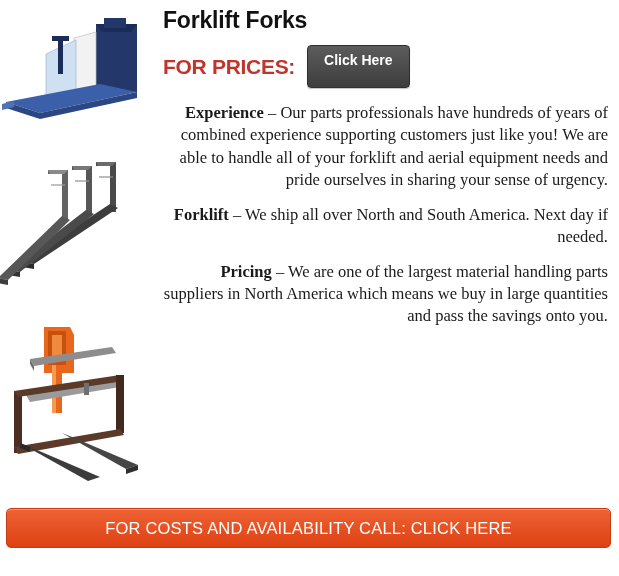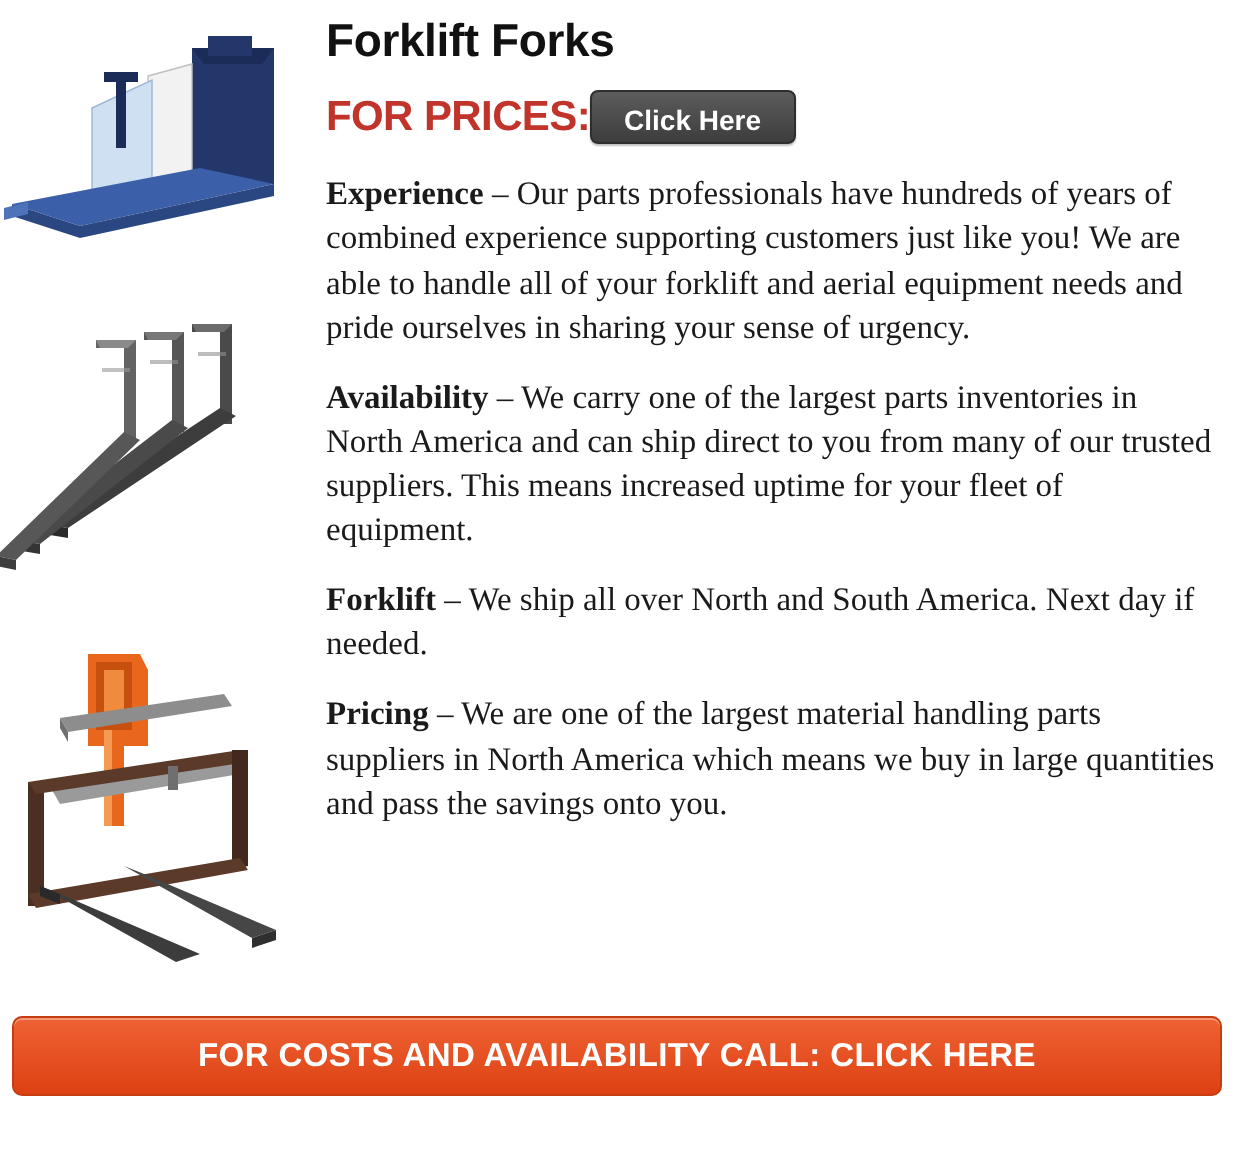--- a/index.html
+++ b/index.html
@@ -76,64 +76,66 @@
     margin-top: 12px;
     margin-bottom: 14px;
   }
 
   .prices-label {
     font-family: "Liberation Sans", sans-serif;
     font-size: 21px;
     font-weight: bold;
     color: #c1342b;
     letter-spacing: -0.3px;
+    margin-right: 12px;
     white-space: nowrap;
   }
 
   .click-btn {
     display: inline-block;
     background: #4c4c4c;
     background: linear-gradient(#5c5c5c, #3d3d3d);
     color: #ffffff;
     font-family: "Liberation Sans", sans-serif;
     font-size: 14px;
     font-weight: bold;
-    padding: 7px 16px 4px 16px;
+    padding: 7px 16px 20px 16px;
     border: 1px solid #2e2e2e;
     border-radius: 4px;
     text-align: center;
     cursor: pointer;
     box-shadow: 0 1px 1px rgba(0,0,0,0.25);
     line-height: 1;
   }
 
   .feature {
     font-size: 16.5px;
     line-height: 1.34;
     margin: 0 0 13px 0;
+    text-align: right;
   }
   .feature .fname {
     font-weight: bold;
   }
 
   
   .cta {
     position: absolute;
     left: 6px;
     top: 508px;
     width: 605px;
     height: 40px;
     background: #e8491f;
     background: linear-gradient(#ef6233, #dd4113);
     border: 1px solid #c63d12;
     border-radius: 5px;
     color: #ffffff;
     font-family: "Liberation Sans", sans-serif;
     font-size: 16.5px;
-    font-weight: bold;
+    font-weight: normal;
     display: flex;
     align-items: center;
     justify-content: center;
     letter-spacing: 0.2px;
     cursor: pointer;
     box-shadow: inset 0 1px 0 rgba(255,255,255,0.35);
   }
 </style>
 </head>
 <body>
@@ -227,21 +229,20 @@
     <h1 class="title">Forklift Forks</h1>
 
 
     <div class="prices-row">
       <span class="prices-label">FOR PRICES:</span>
       <span class="click-btn">Click Here</span>
     </div>
 
     <p class="feature"><span class="fname">Experience</span><span> – Our parts professionals have hundreds of years of combined experience supporting customers just like you!  We are able to handle all of your forklift and aerial equipment needs and pride ourselves in sharing your sense of urgency.</span></p>
 
-    <p class="feature"><span class="fname">Availability</span><span> – We carry one of the largest parts inventories in North America and can ship direct to you from many of our trusted suppliers. This means increased uptime for your fleet of equipment.</span></p>
 
 
     <p class="feature"><span class="fname">Forklift</span><span> – We ship all over North and South America.  Next day if needed.</span></p>
 
     <p class="feature"><span class="fname">Pricing</span><span> – We are one of the largest material handling parts suppliers in North America which means we buy in large quantities and pass the savings onto you.</span></p>
 
   </div>
 
   <div class="cta">FOR COSTS AND AVAILABILITY CALL: CLICK HERE</div>
 

